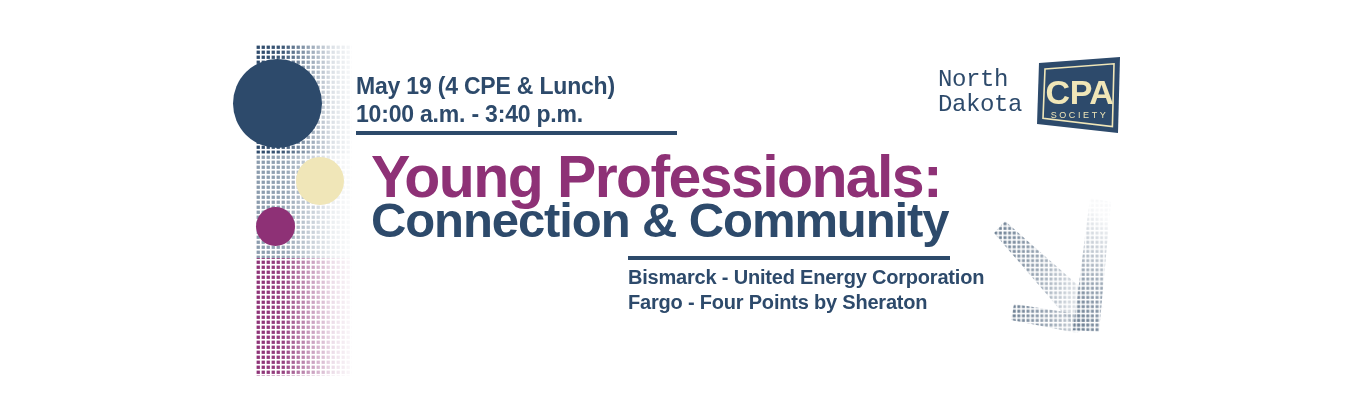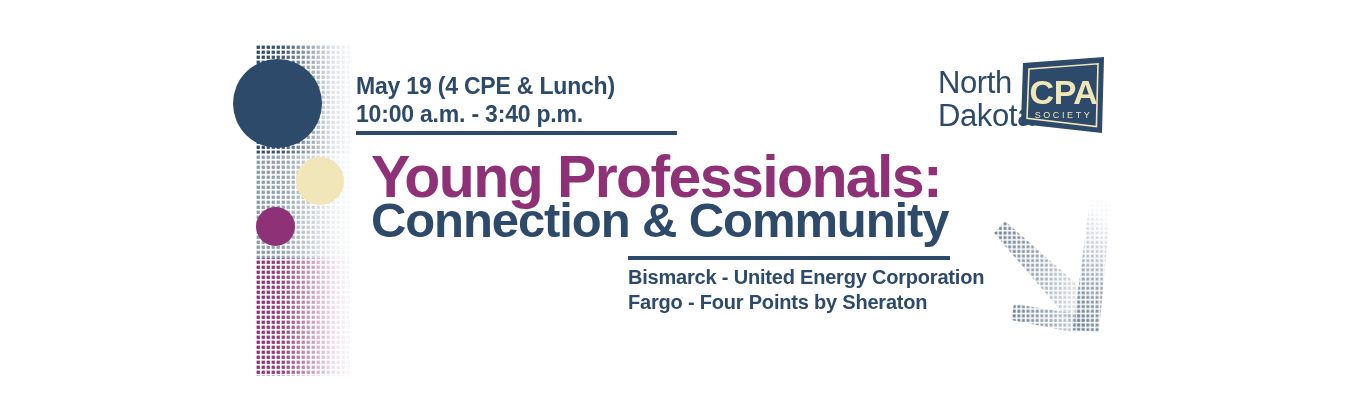--- a/index.html
+++ b/index.html
@@ -121,29 +121,29 @@
     top: 57px;
     width: 168px;
     height: 82px;
   }
   #logo-wordmark {
     position: absolute;
     left: 0px;
     top: 10px;
     width: 80px;
     color: #2d4a6b;
-    font-family: Liberation Sans, sans-serif;
-    font-size: 31px;
+    font-family: Liberation Mono, monospace;
+    font-size: 24px;
     font-weight: normal;
     line-height: 1.06;
     letter-spacing: -0.4px;
   }
   #logo-badge {
     position: absolute;
-    left: 82px;
+    left: 98px;
     top: 0px;
     width: 86px;
     height: 82px;
   }
   #logo-badge svg { display: block; }
 
   
   #fan-graphic {
     position: absolute;
     left: 980px;

